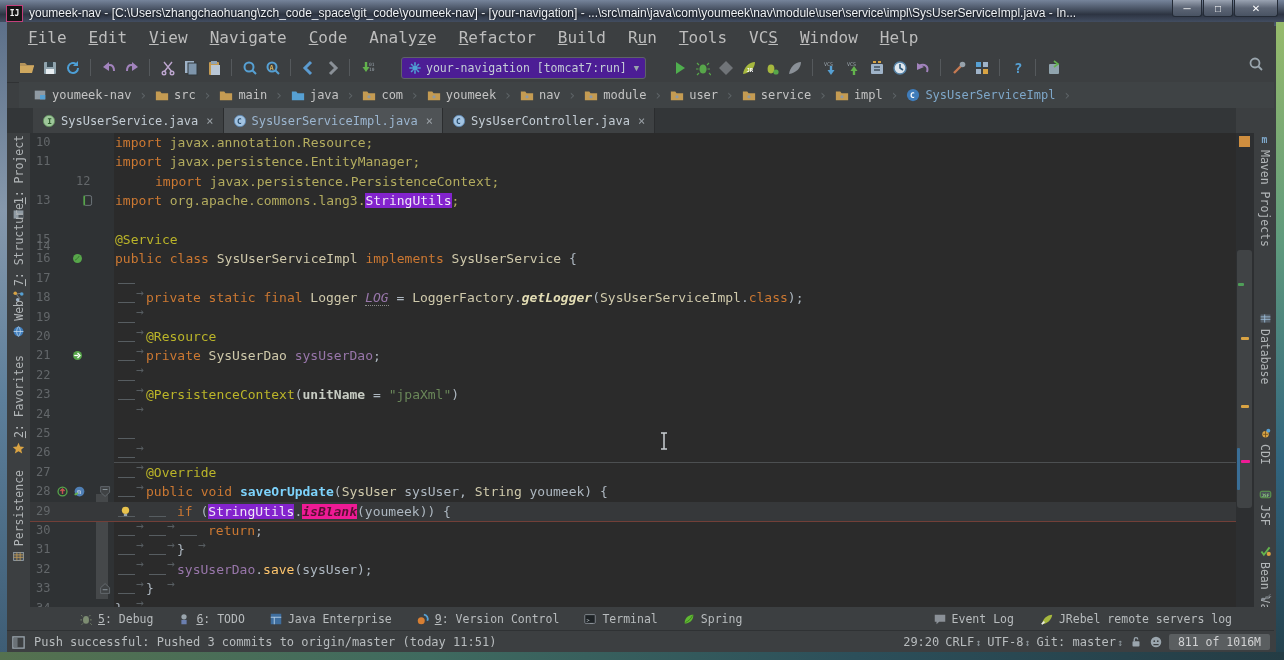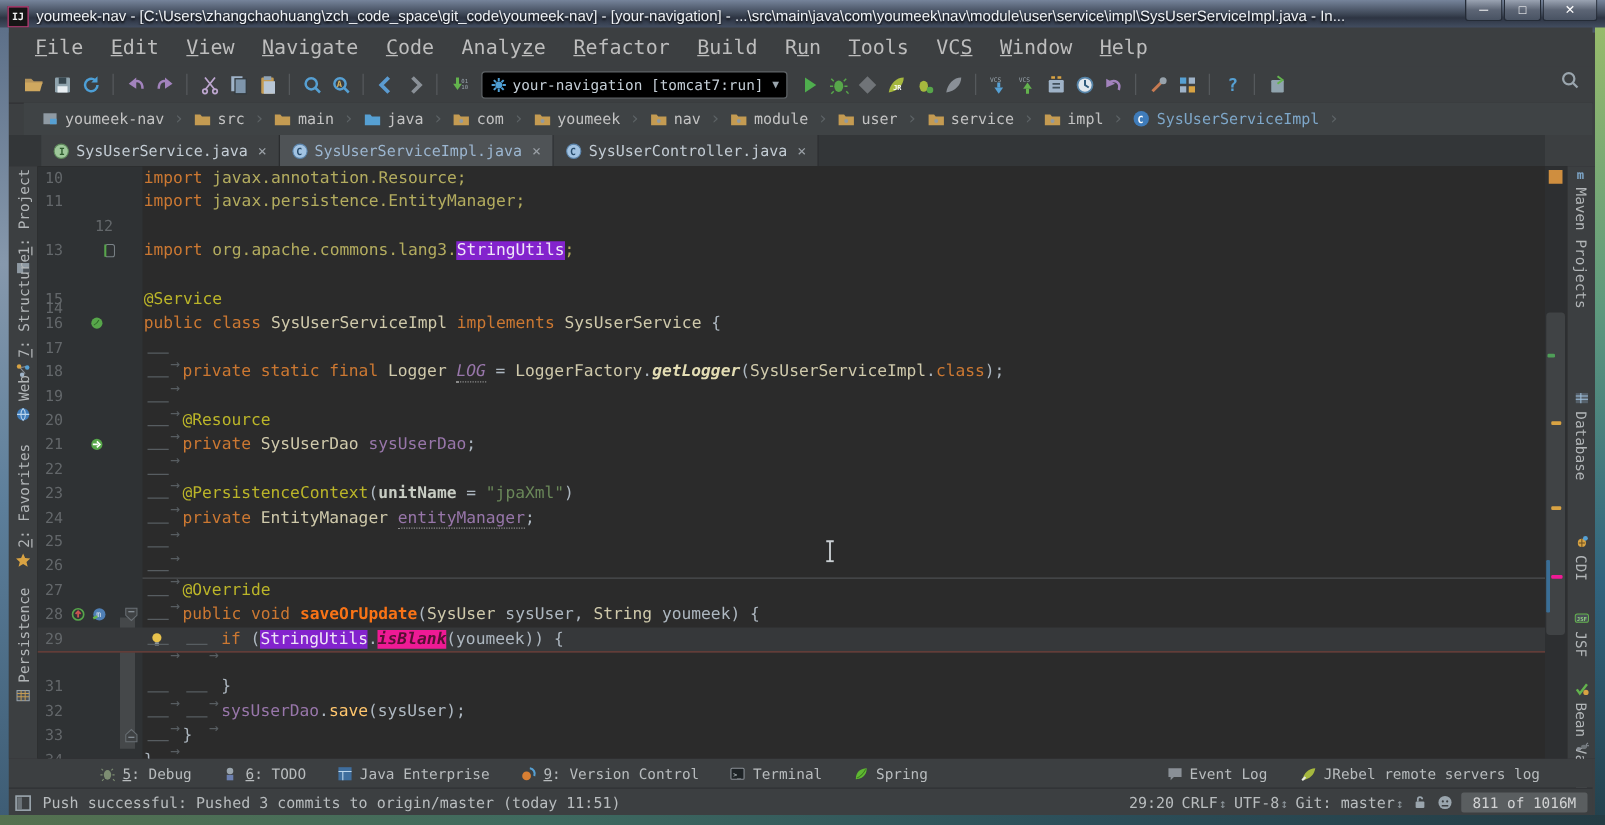--- a/index.html
+++ b/index.html
@@ -22,22 +22,22 @@
   
   #menubar{position:absolute;left:7px;right:10px;top:22px;height:31px;background:#3c3f41;
     display:flex;align-items:center;padding-left:10px;font-size:16px;color:#bdbdbd;}
   .menu-item{padding:2px 11px;}
   .menu-item u{text-decoration:underline;}
   
   #toolbar{position:absolute;left:7px;right:10px;top:53px;height:29px;background:#3c3f41;
     border-bottom:1px solid #303234;display:flex;align-items:center;padding-left:8px;}
   .tbtn{width:23px;height:23px;display:flex;align-items:center;justify-content:center;border-radius:3px;}
   .tsep{width:1px;height:17px;background:#55595c;margin:0 6px;}
-  #run-combo{height:20px;display:flex;align-items:center;gap:4px;margin:0 6px;padding:0 6px;
-    background:#000000;border:1px solid #5e6366;border-radius:3px;color:#c4ced6;font-size:11.5px;}
+  #run-combo{height:20px;display:flex;align-items:center;gap:4px;margin:0 22px;padding:0 6px;
+    background:#4c1d95;border:1px solid #5e6366;border-radius:3px;color:#c4ced6;font-size:11.5px;}
   #run-combo .arrow{color:#9aa5ad;font-size:9px;margin-left:3px;}
   #toolbar-search{position:absolute;right:10px;top:3px;}
   
   #breadcrumbs{position:absolute;left:7px;right:10px;top:82px;height:26px;background:#3f4345;
     display:flex;align-items:center;padding-left:12px;font-size:12px;color:#c3c3c3;margin-left:12px;}
   .crumb{display:flex;align-items:center;gap:5px;padding:1px 2px;}
   .crumb.accent{color:#7ea7c9;}
   .crumb-sep{color:#5d6366;font-size:14px;margin:0 7px;font-family:"DejaVu Sans",sans-serif;}
   
   #tabsrow{position:absolute;left:7px;right:48px;top:108px;height:25px;background:#333638;
@@ -63,21 +63,21 @@
   .gicon{position:absolute;top:2px;width:15px;height:15px;}
   .code{position:absolute;left:85px;top:0;color:#a9b7c6;}
   .tk-kw{color:#cc7832;}
   .tk-imp{color:#b3ac5f;}
   .tk-ann{color:#bbb529;}
   .tk-pln{color:#adb7c0;}
   .tk-type{color:#cfc9ab;}
   .tk-field{color:#9876aa;}
   .tk-sfield{color:#9876aa;font-style:italic;border-bottom:1px dotted #8a8a8a;}
   .tk-wfield{color:#9876aa;border-bottom:1px dotted #8a8a8a;}
-  .tk-mdecl{color:#f97316;font-weight:bold;}
+  .tk-mdecl{color:#7dd3fc;font-weight:bold;}
   .tk-meth{color:#ffc66d;}
   .tk-smeth{color:#e3ddb4;font-style:italic;font-weight:bold;}
   .tk-str{color:#6a8759;}
   .tk-attr{color:#c7ccc3;font-weight:bold;}
   .tk-hlv{background:#8323cd;color:#efe6f7;}
   .tk-hlp{background:#ef1a95;color:#571033;font-style:italic;font-weight:bold;}
   .tk-tab{display:inline-block;width:31px;position:relative;}
   .tk-tab::before{content:"";position:absolute;left:3px;right:11px;top:50%;border-top:1px solid #575d61;}
   .tk-tab::after{content:"\2192";position:absolute;right:2px;color:#575d61;}
   #method-separator{position:absolute;left:84px;right:0;border-top:1px solid #4c4f51;}
@@ -599,21 +599,21 @@
             <path d="M2 6h12M2 9h12M6 3v10M10 3v10" stroke="#c49b52" stroke-width="1"></path>
           </svg>
         </span>
       </div>
     </div>
   <div id="editor">
     <div id="fold-band" style="top: 361.2px; height: 104.4px;"></div>
     <div id="method-separator" style="top: 329.3px;"></div>
   <div class="row" style="top: 0px;"><span class="lnum">10</span><span class="code"><span class="tk-kw">import</span><span class="tk-imp"> javax.annotation.Resource;</span></span></div>
       <div class="row" style="top: 19.4px;"><span class="lnum">11</span><span class="code"><span class="tk-kw">import</span><span class="tk-imp"> javax.persistence.EntityManager;</span></span></div>
-      <div class="row" style="top: 38.8px; margin-left: 40px;"><span class="lnum">12</span></div>
+      <div class="row" style="top: 38.8px; margin-left: 40px;"><span class="lnum">12</span><span class="code"><span class="tk-kw">import</span><span class="tk-imp"> javax.persistence.PersistenceContext;</span></span></div>
       <div class="row" style="top: 58.2px;"><span class="lnum">13</span><span class="si gicon" style="left: 50px;"><svg width="13" height="13" viewBox="0 0 16 16">
             <rect x="4" y="2" width="9" height="12" rx="2" fill="none" stroke="#7a8287"></rect>
             <path d="M4 2v12" stroke="#57a64a" stroke-width="2"></path>
           </svg></span><span class="code"><span class="tk-kw">import</span><span class="tk-imp"> org.apache.commons.lang3.</span><span class="tk-hlv">StringUtils</span><span class="tk-imp">;</span></span></div>
       <div class="row" style="top: 64px; margin-top: 40px;"><span class="lnum">14</span><span class="code"></span></div>
       <div class="row" style="top: 97px;"><span class="lnum">15</span><span class="code"><span class="tk-ann">@Service</span></span></div>
       <div class="row" style="top: 116.4px;"><span class="lnum">16</span><span class="si gicon" style="left: 40px;"><svg width="13" height="13" viewBox="0 0 16 16">
             <circle cx="8" cy="8" r="5.5" fill="#57a64a"></circle>
             <path d="M5 10c2-1 4-3 5-5" stroke="#2e6b28" fill="none"></path>
           </svg></span><span class="code"><span class="tk-kw">public class</span><span class="tk-type"> SysUserServiceImpl </span><span class="tk-kw">implements</span><span class="tk-type"> SysUserService </span><span class="tk-pln">{</span></span></div>
@@ -621,40 +621,41 @@
       <div class="row" style="top: 155.2px;"><span class="lnum">18</span><span class="code"><span class="tk-tab"></span><span class="tk-kw">private static final</span><span class="tk-type"> Logger </span><span class="tk-sfield">LOG</span><span class="tk-pln"> = </span><span class="tk-type">LoggerFactory</span><span class="tk-pln">.</span><span class="tk-smeth">getLogger</span><span class="tk-pln">(</span><span class="tk-type">SysUserServiceImpl</span><span class="tk-pln">.</span><span class="tk-kw">class</span><span class="tk-pln">);</span></span></div>
       <div class="row" style="top: 174.6px;"><span class="lnum">19</span><span class="code"><span class="tk-tab"></span></span></div>
       <div class="row" style="top: 194px;"><span class="lnum">20</span><span class="code"><span class="tk-tab"></span><span class="tk-ann">@Resource</span></span></div>
       <div class="row" style="top: 213.4px;"><span class="lnum">21</span><span class="si gicon" style="left: 40px;"><svg width="13" height="13" viewBox="0 0 16 16">
             <circle cx="8" cy="8" r="5.5" fill="#57a64a"></circle>
             <path d="M4 8h5" stroke="#fff" stroke-width="1.6"></path>
             <path d="M8 5l3 3-3 3" stroke="#fff" stroke-width="1.6" fill="none"></path>
           </svg></span><span class="code"><span class="tk-tab"></span><span class="tk-kw">private</span><span class="tk-type"> SysUserDao </span><span class="tk-field">sysUserDao</span><span class="tk-pln">;</span></span></div>
       <div class="row" style="top: 232.8px;"><span class="lnum">22</span><span class="code"><span class="tk-tab"></span></span></div>
       <div class="row" style="top: 252.2px;"><span class="lnum">23</span><span class="code"><span class="tk-tab"></span><span class="tk-ann">@PersistenceContext</span><span class="tk-pln">(</span><span class="tk-attr">unitName</span><span class="tk-pln"> = </span><span class="tk-str">"jpaXml"</span><span class="tk-pln">)</span></span></div>
-      <div class="row" style="top: 271.6px;"><span class="lnum">24</span><span class="code"><span class="tk-tab"></span><span class="tk-kw">private</span><span class="tk-type"> EntityManager </span><span class="tk-wfield">entityManager</span><span class="tk-pln">;</span></span></div>
+      <div class="row" style="top: 271.6px;"><span class="lnum">24</span></div>
       <div class="row" style="top: 291px;"><span class="lnum">25</span><span class="code"><span class="tk-tab"></span></span></div>
       <div class="row" style="top: 310.4px;"><span class="lnum">26</span><span class="code"><span class="tk-tab"></span></span></div>
       <div class="row" style="top: 329.8px;"><span class="lnum">27</span><span class="code"><span class="tk-tab"></span><span class="tk-ann">@Override</span></span></div>
       <div class="row" style="top: 349.2px;"><span class="lnum">28</span><span class="si gicon" style="left: 25px;"><svg width="13" height="13" viewBox="0 0 16 16">
             <circle cx="8" cy="8" r="5.5" fill="none" stroke="#57a64a" stroke-width="1.6"></circle>
             <path d="M8 11V5" stroke="#c75450" stroke-width="1.8"></path>
             <path d="M5.5 7.5L8 5l2.5 2.5" stroke="#c75450" stroke-width="1.8" fill="none"></path>
           </svg></span><span class="si gicon" style="left: 42px;"><svg width="13" height="13" viewBox="0 0 16 16">
             <circle cx="8" cy="8" r="6" fill="#4f7fb5"></circle>
             <text x="5" y="11" font-size="8" fill="#dfe7ee">m</text>
             <path d="M2 12l4-2" stroke="#63b34d" stroke-width="2.4"></path>
           </svg></span><span class="si gicon" style="left: 68px;"><svg width="13" height="13" viewBox="0 0 16 16">
             <path d="M2 2h11v7l-5.5 5L2 9z" fill="#3f4244" stroke="#6a7075"></path>
             <path d="M4.5 5.5h6" stroke="#9aa5ad"></path>
           </svg></span><span class="code"><span class="tk-tab"></span><span class="tk-kw">public void</span><span class="tk-mdecl"> saveOrUpdate</span><span class="tk-pln">(</span><span class="tk-type">SysUser</span><span class="tk-pln"> sysUser, </span><span class="tk-type">String</span><span class="tk-pln"> youmeek) {</span></span></div>
       <div class="row caret-row" style="top: 368.6px;"><span class="lnum">29</span><span class="si gicon" style="left: 88px;"><svg width="13" height="13" viewBox="0 0 16 16">
             <circle cx="8" cy="6.5" r="4.5" fill="#e8c24c"></circle>
             <rect x="6" y="11" width="4" height="3" fill="#9aa5ad"></rect>
           </svg></span><span class="code"><span class="tk-tab"></span><span class="tk-tab"></span><span class="tk-kw">if</span><span class="tk-pln"> (</span><span class="tk-hlv">StringUtils</span><span class="tk-pln">.</span><span class="tk-hlp">isBlank</span><span class="tk-pln">(youmeek)) {</span></span></div>
+      <div class="row" style="top: 388px;"><span class="lnum">30</span><span class="code"><span class="tk-tab"></span><span class="tk-tab"></span><span class="tk-tab"></span><span class="tk-kw">return</span><span class="tk-pln">;</span></span></div>
       <div class="row" style="top: 407.4px;"><span class="lnum">31</span><span class="code"><span class="tk-tab"></span><span class="tk-tab"></span><span class="tk-pln">}</span></span></div>
       <div class="row" style="top: 426.8px;"><span class="lnum">32</span><span class="code"><span class="tk-tab"></span><span class="tk-tab"></span><span class="tk-field">sysUserDao</span><span class="tk-pln">.</span><span class="tk-meth">save</span><span class="tk-pln">(sysUser);</span></span></div>
       <div class="row" style="top: 446.2px;"><span class="lnum">33</span><span class="si gicon" style="left: 68px;"><svg width="13" height="13" viewBox="0 0 16 16">
             <path d="M2 14h11V7L7.5 2 2 7z" fill="#3f4244" stroke="#6a7075"></path>
             <path d="M4.5 9.5h6" stroke="#9aa5ad"></path>
           </svg></span><span class="code"><span class="tk-tab"></span><span class="tk-pln">}</span></span></div>
       <div class="row" style="top: 465.6px;"><span class="lnum">34</span><span class="code"><span class="tk-pln">}</span></span></div>
     </div>
   <div id="error-stripe">
     <div id="stripe-status"></div>

